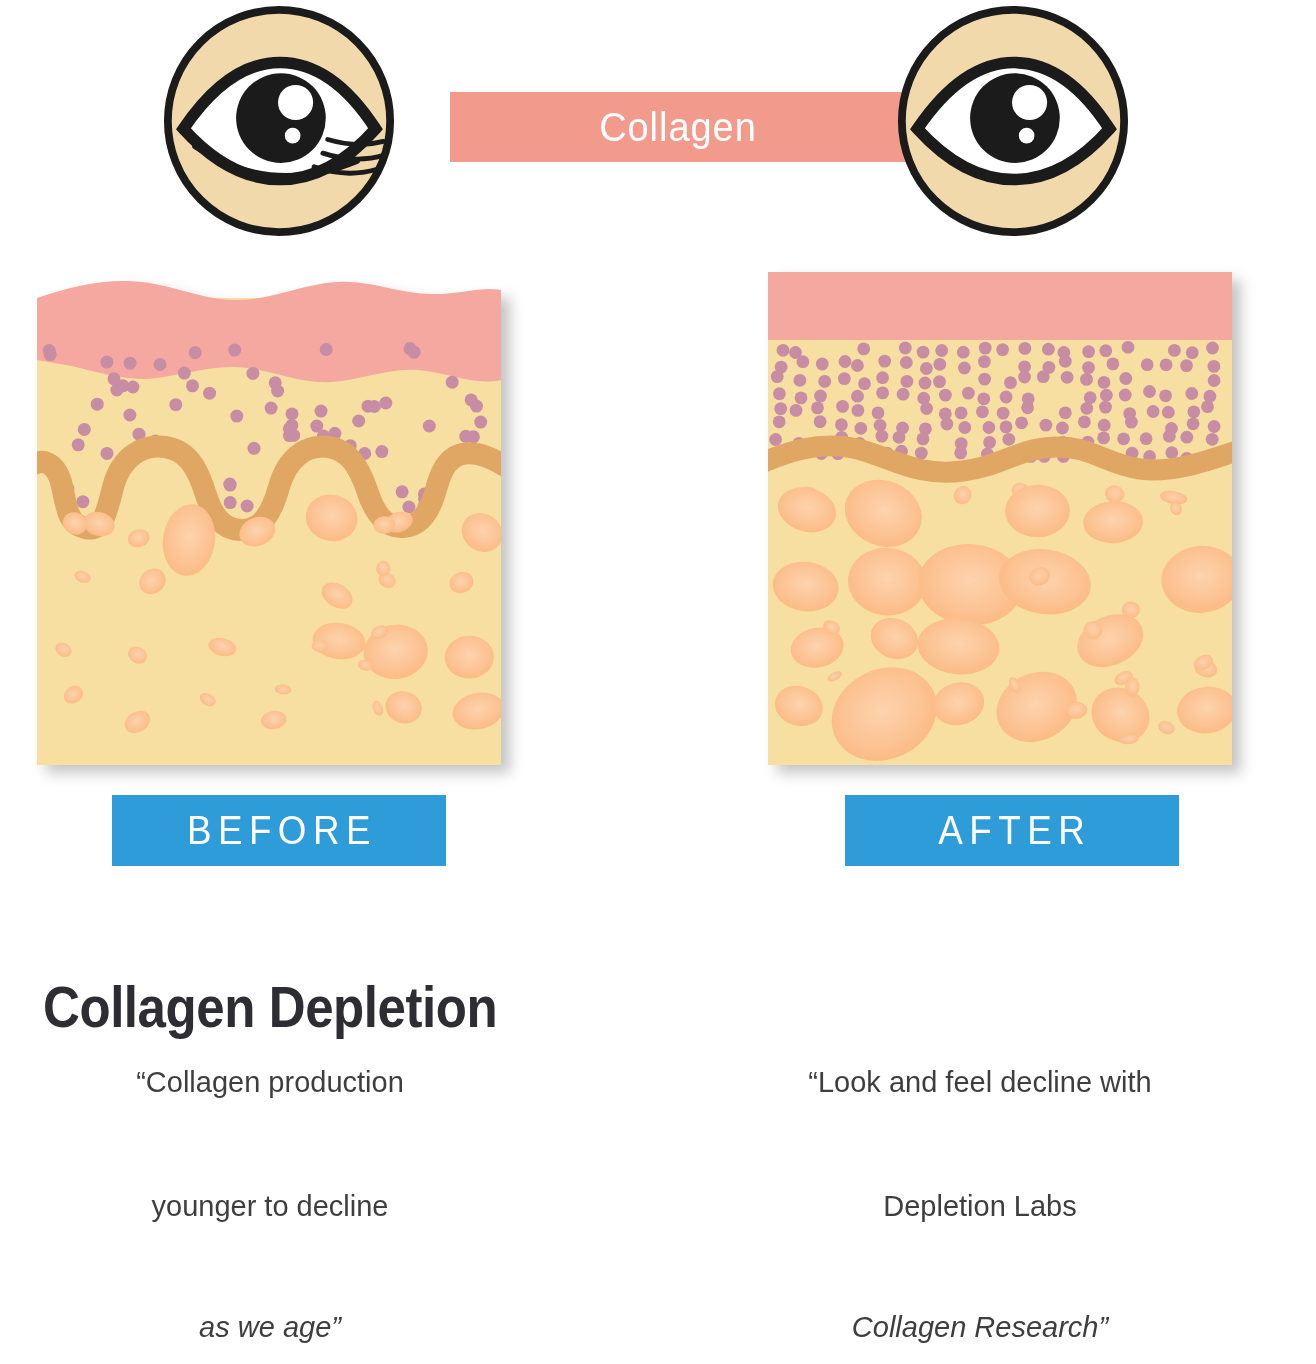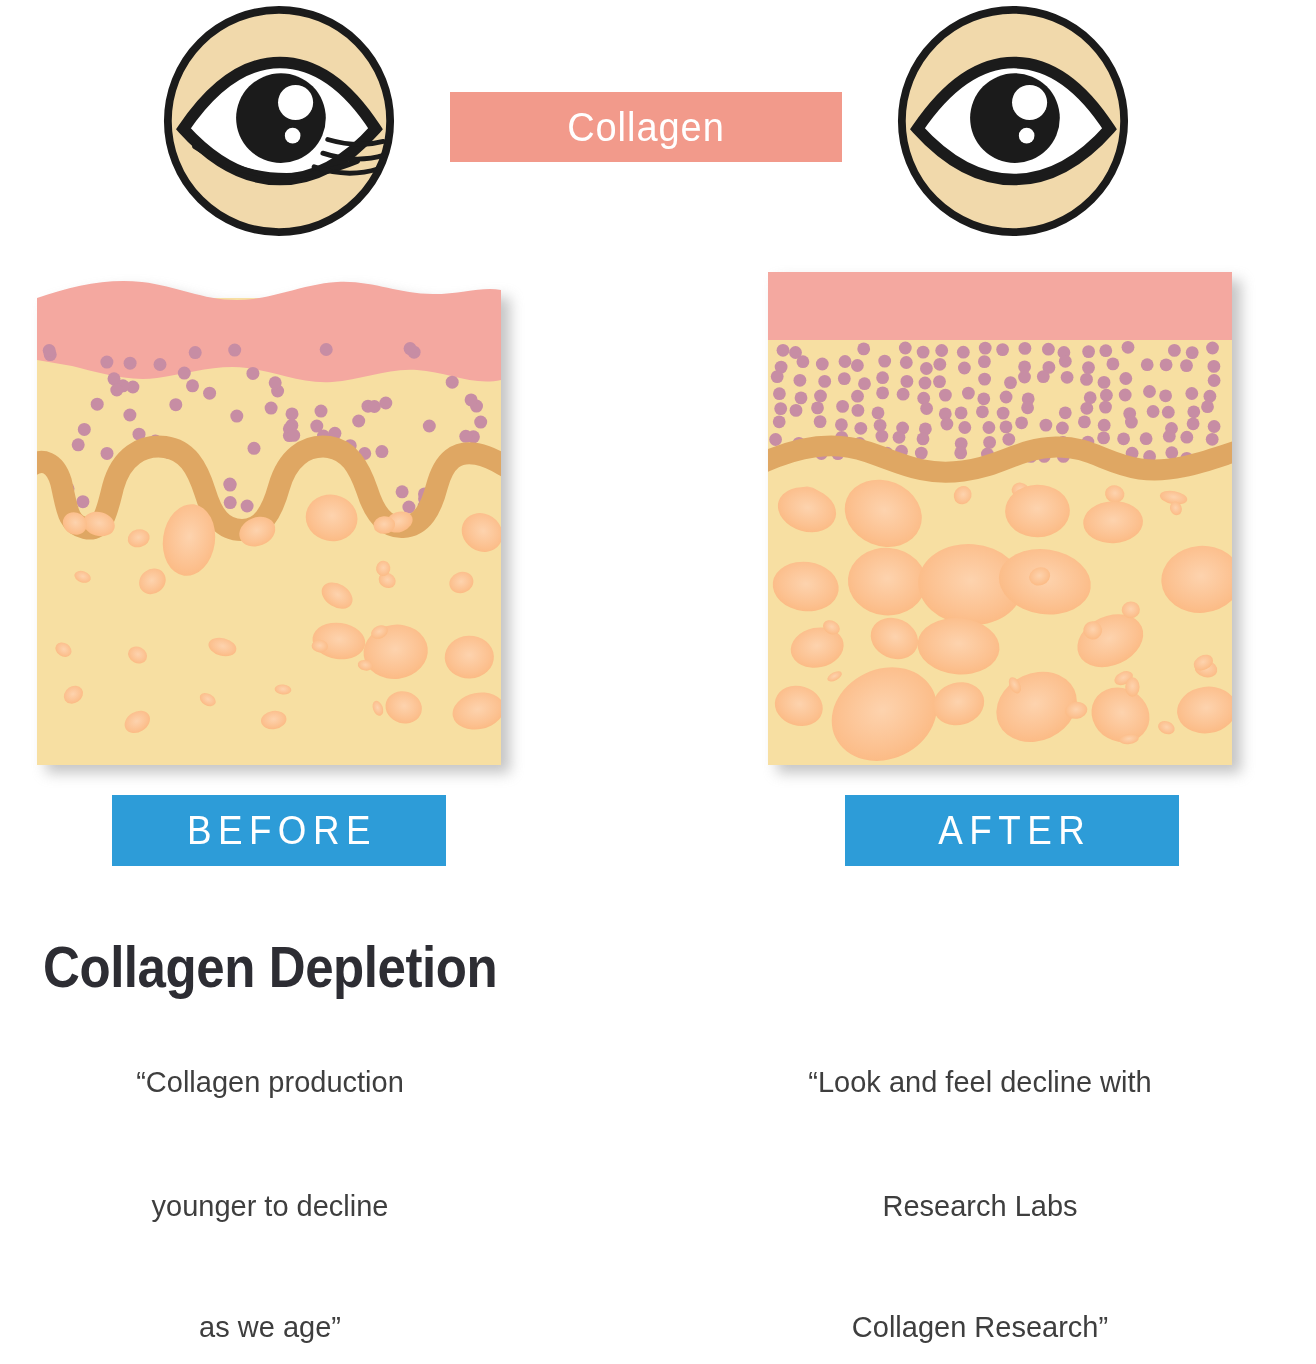--- a/index.html
+++ b/index.html
@@ -1,42 +1,42 @@
 <!DOCTYPE html>
 <html style="--badge-blue: #2d9cd8; --banner-salmon: #f29a8b; --epidermis-pink: #f4a8a0; --dermis-tan: #f7dfa2; --dot-mauve: #c78da4; --band-brown: #dfa763; --blob-edge: #fbb275; --blob-center: #fdd3ae; --eye-skin: #f1d9ab; --ink: #1b1b1b; --heading-text: #2d2d33; --quote-text: #3e3e3e;"><head>
 <meta charset="utf-8">
 <style>
   html,body{margin:0;padding:0;background:#fff;}
   .canvas{position:relative;width:1316px;height:1364px;background:#fff;overflow:hidden;
           font-family:"Liberation Sans",sans-serif;}
   .eye-icon{position:absolute;width:238px;height:234px;}
-  .banner{position:absolute;left:450px;top:92px;width:392px;height:70px;
+  .banner{position:absolute;left:450px;top:92px;width:456px;height:70px;
           background:var(--banner-salmon);display:flex;align-items:center;justify-content:center;}
   .banner span{color:#fff;font-size:40px;letter-spacing:1px;transform:scaleX(.95);white-space:nowrap;}
   .panel{position:absolute;top:272px;width:464px;height:493px;}
   .panel svg{filter:drop-shadow(9px 8px 7px rgba(125,125,125,.45));}
   .panel-before{left:37px;}
   .panel-after{left:768px;}
   .badge{position:absolute;top:795px;width:334px;height:71px;background:var(--badge-blue);
          display:flex;align-items:center;justify-content:center;}
   .badge span{color:#fff;font-size:40px;letter-spacing:7px;text-indent:7px;transform:scaleX(.92);white-space:nowrap;}
   .badge-before{left:112px;justify-content:center;}
   .badge-after{left:845px;text-align:right;}
-  .heading{position:absolute;top:933px;display:flex;justify-content:center;}
+  .heading{position:absolute;top:973px;display:flex;justify-content:center;}
   .heading span{font-weight:700;font-size:58px;color:var(--heading-text);
                 transform:scaleX(.88);transform-origin:center;white-space:nowrap;letter-spacing:-.5px;}
   .heading-left{left:0;width:540px;}
   .heading-right{left:666px;width:650px;}
   .quote-line{position:absolute;display:flex;justify-content:center;font-size:29px;
               color:var(--quote-text);white-space:nowrap;}
   .ql-left{left:0;width:540px;}
   .ql-right{left:650px;width:660px;}
   .ql-row1{top:1066px;}
   .ql-row2{top:1190px;}
-  .ql-row3{top:1311px;}
+  .ql-row3{top:1311px;font-style:italic;}
 </style>
 </head>
 <body>
 
 <div class="canvas">
 
   <svg class="eye-icon" style="left:160px;top:4px;" viewBox="0 0 240 240">
     <circle cx="120" cy="120" r="114" fill="var(--eye-skin)" stroke="var(--ink)" stroke-width="8"></circle>
     <path d="M22,128 Q68,60 121,60 Q175,60 219,128 Q173,180 121,180 Q69,180 22,128 Z" fill="#ffffff" stroke="var(--ink)" stroke-width="12" stroke-linejoin="miter"></path>
     <circle cx="122" cy="117" r="46" fill="var(--ink)"></circle>
@@ -411,16 +411,16 @@
 
   <div class="heading heading-left">
     <span>Collagen Depletion</span>
   </div>
 
   <div class="quote-line ql-left ql-row1">“Collagen production</div>
   <div class="quote-line ql-left ql-row2">younger to decline</div>
   <div class="quote-line ql-left ql-row3">as we age”</div>
 
   <div class="quote-line ql-right ql-row1">“Look and feel decline with</div>
-  <div class="quote-line ql-right ql-row2">Research Labs</div>
+  <div class="quote-line ql-right ql-row2">Depletion Labs</div>
   <div class="quote-line ql-right ql-row3">Collagen Research”</div>
 
 </div>
 
 </body></html>

